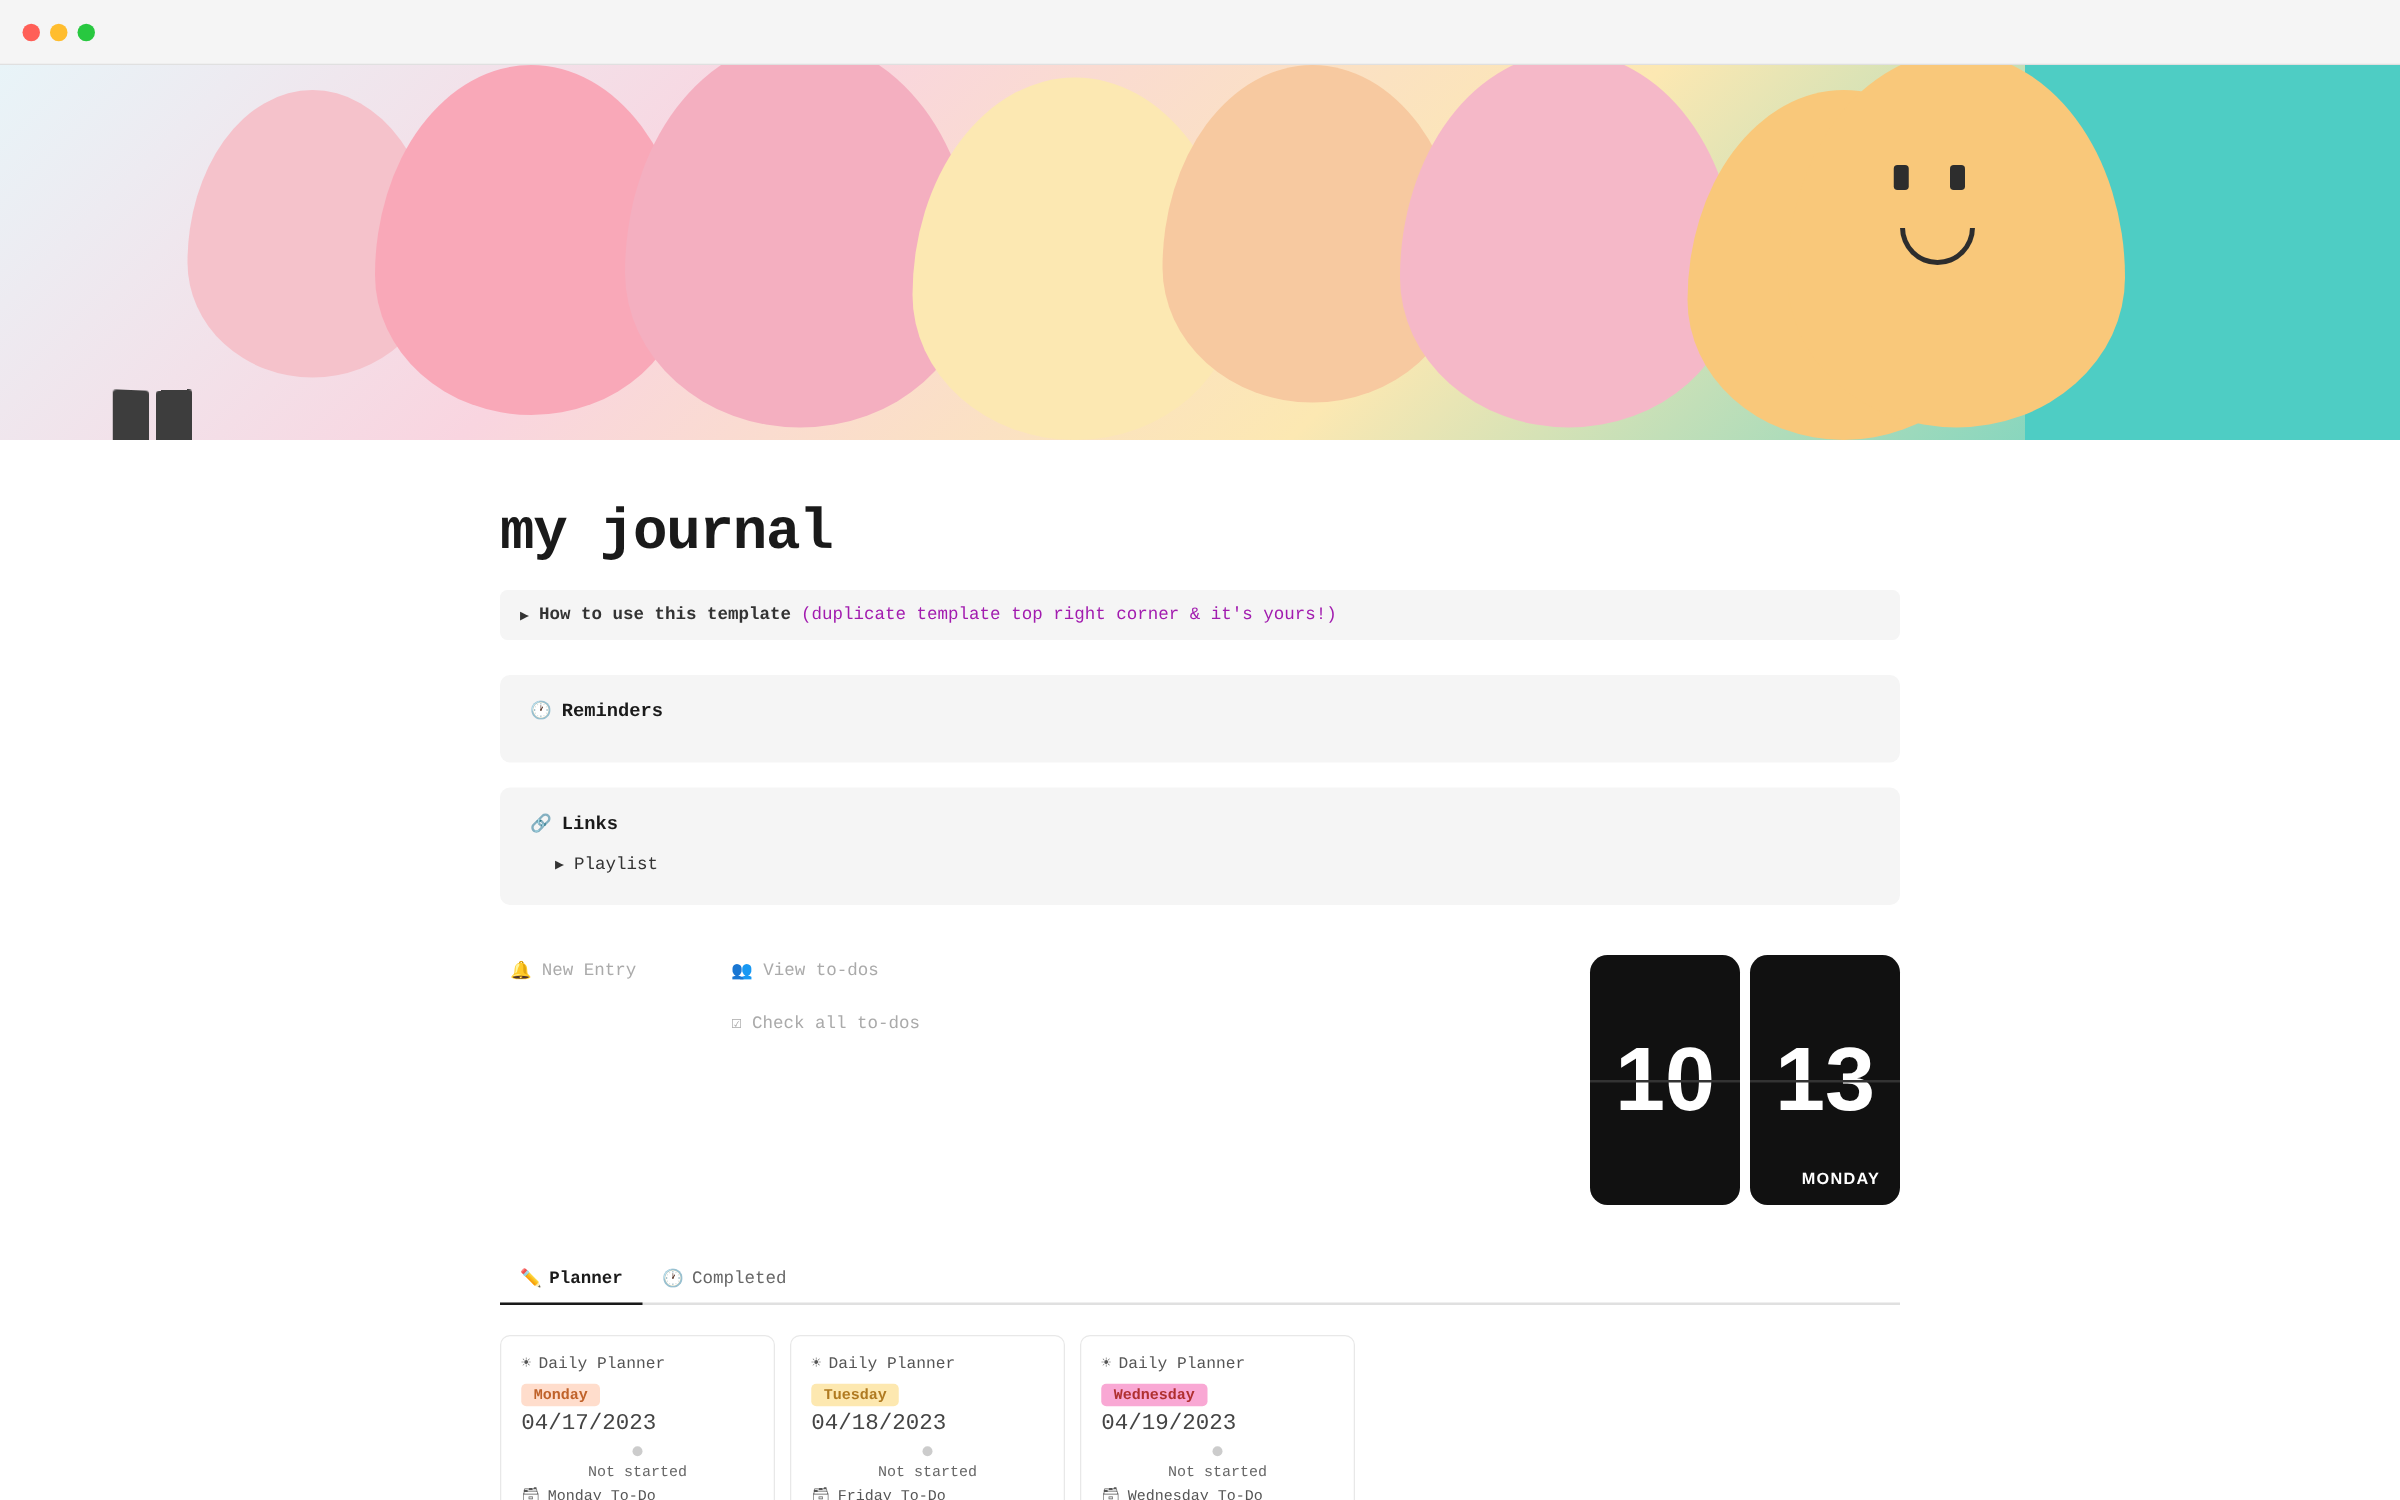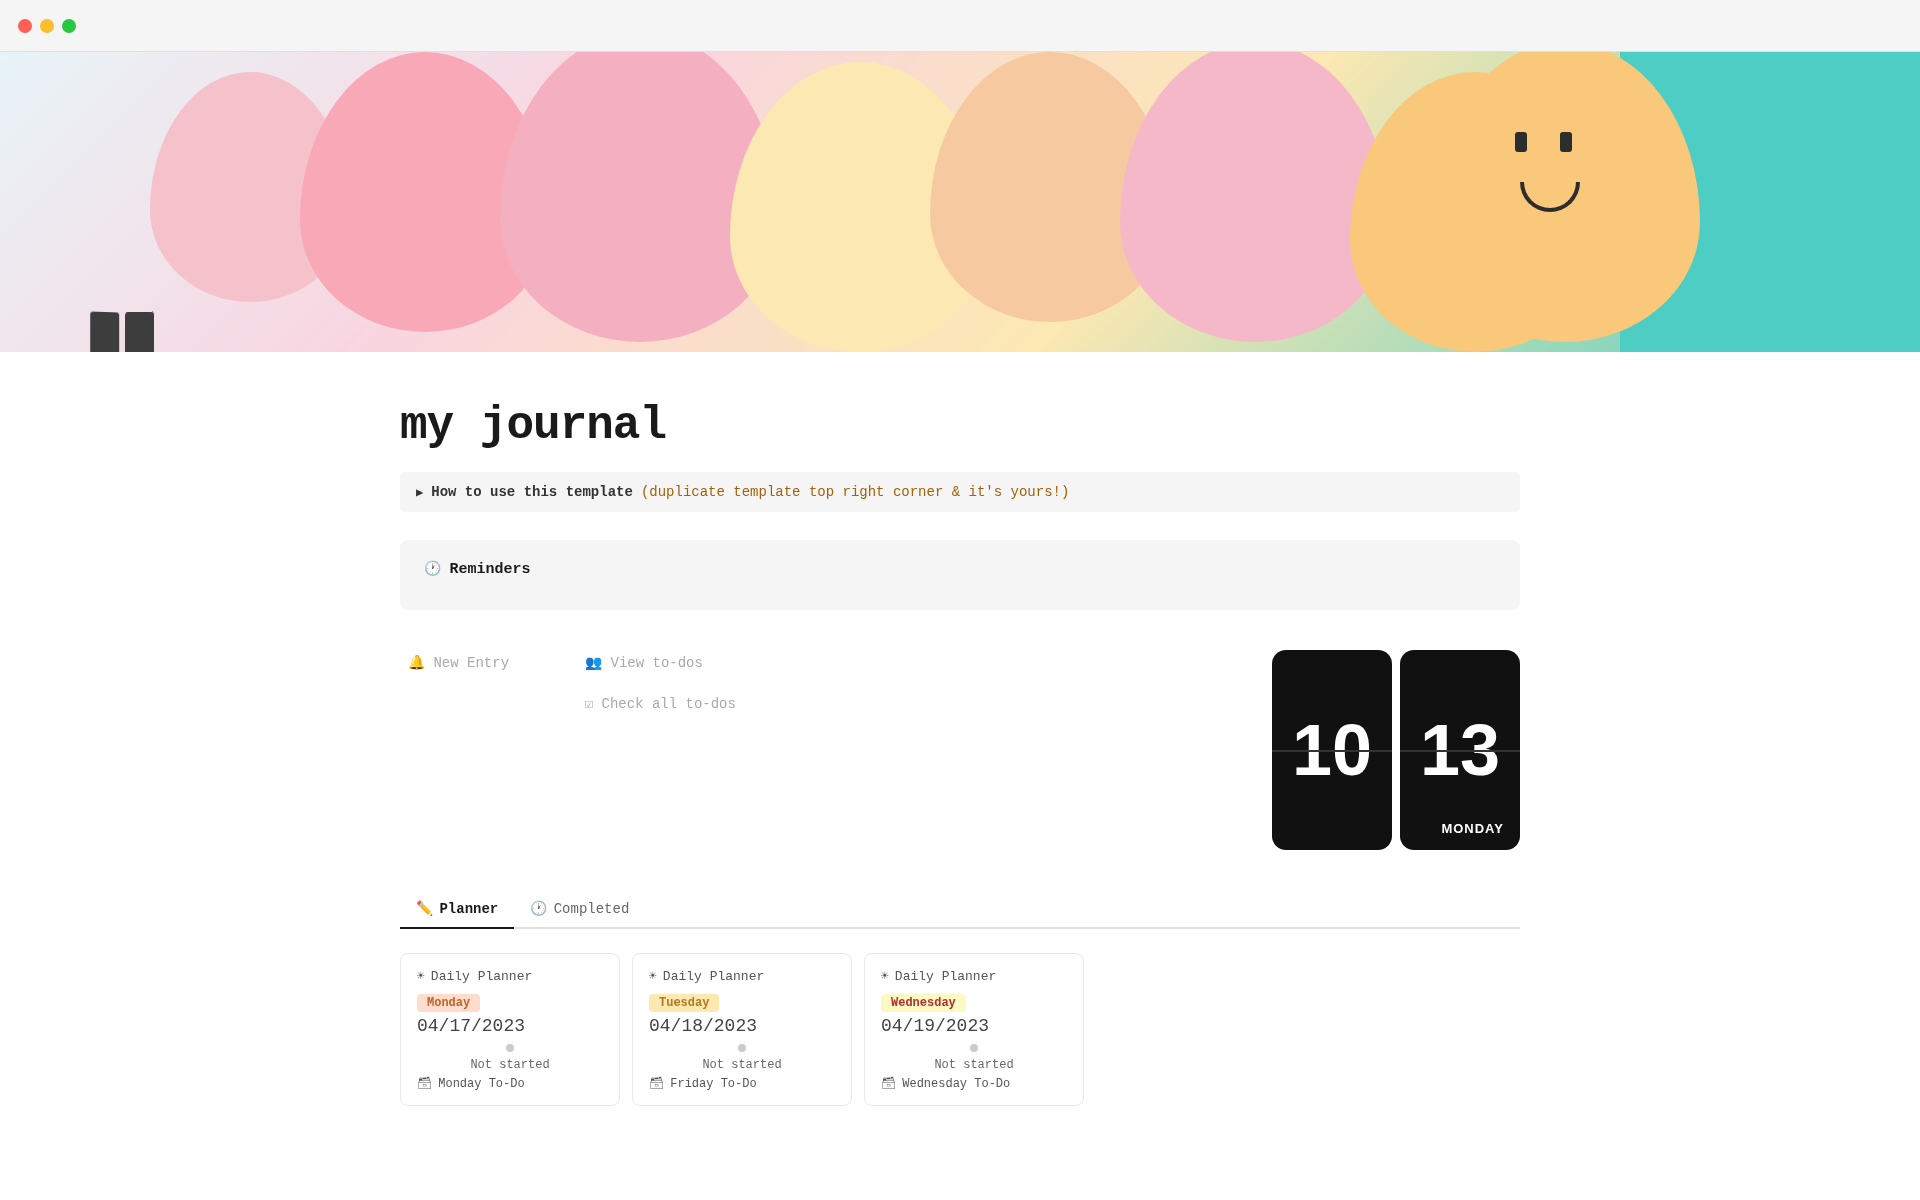--- a/index.html
+++ b/index.html
@@ -132,21 +132,21 @@
     }
     .template-callout .arrow-icon {
       color: #333;
       font-size: 12px;
     }
     .template-callout .bold-part {
       font-weight: 700;
     }
     .template-callout .light-part {
       font-weight: 400;
-      color: #a16207;
+      color: #a21caf;
     }
 
     
     .two-col {
       display: grid;
       grid-template-columns: 1fr;
       gap: 20px;
       margin-bottom: 40px;
     }
     .card {
@@ -287,21 +287,21 @@
       display: inline-block;
       padding: 2px 10px;
       border-radius: 4px;
       font-family: 'Courier New', monospace;
       font-size: 12px;
       font-weight: 700;
       margin-bottom: 4px;
     }
     .badge-monday { background: #ffddcc; color: #c0622a; }
     .badge-tuesday { background: #fde8b0; color: #b07a20; }
-    .badge-wednesday { background: #fef9c3; color: #b03030; }
+    .badge-wednesday { background: #f9a8d4; color: #b03030; }
     .planner-date {
       font-family: 'Courier New', monospace;
       font-size: 18px;
       color: #444;
       margin-bottom: 8px;
     }
     .status-row {
       display: flex;
       align-items: center;
       gap: 6px;
@@ -379,20 +379,30 @@
 
   <div class="two-col">
 
     <div class="card">
       <div class="card-header">
         <span class="icon-clock"></span>
         <span>Reminders</span>
       </div>
     </div>
 
+    <div class="card">
+      <div class="card-header">
+        <span class="icon-link"></span>
+        <span>Links</span>
+      </div>
+      <div class="card-item">
+        <span class="icon-play"></span>
+        <span>Playlist</span>
+      </div>
+    </div>
   </div>
 
   <div class="actions-row">
 
     <div class="actions-left">
       <button class="action-btn">
         <span>🔔</span>
         <span>New Entry</span>
       </button>
     </div>

